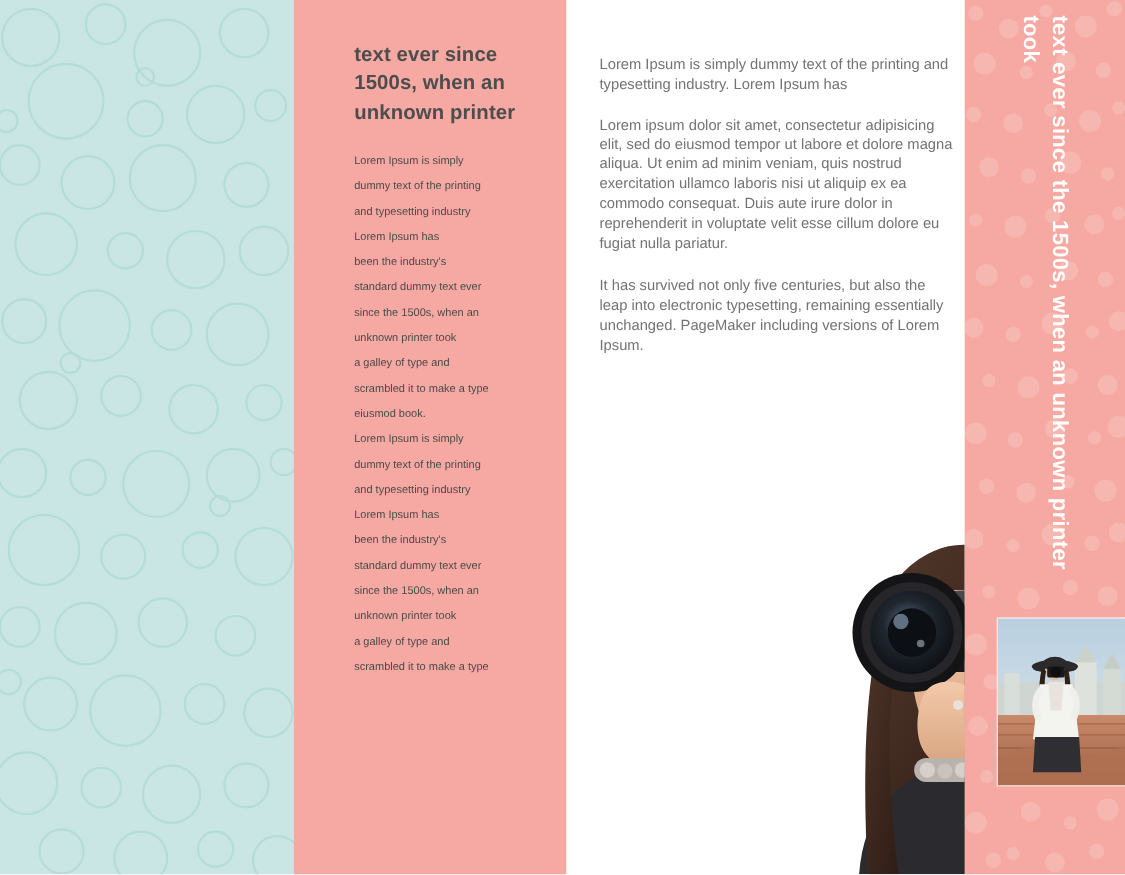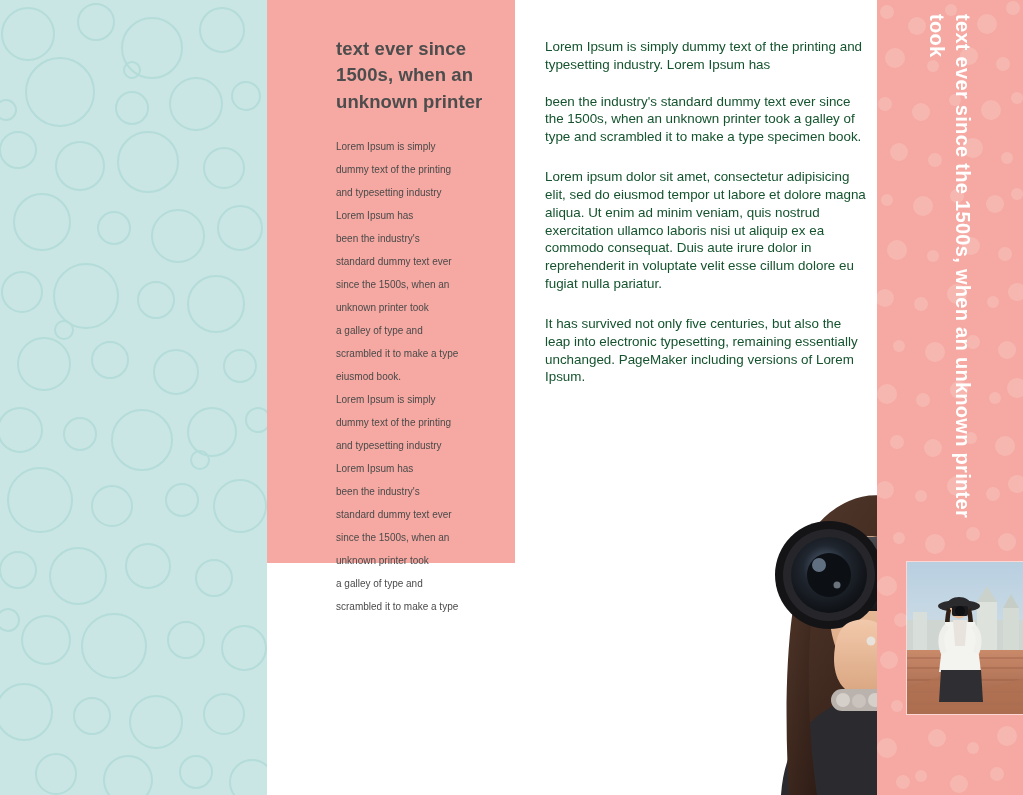--- a/index.html
+++ b/index.html
@@ -34,25 +34,25 @@
     top: 0;
     left: 0;
     width: 267px;
     height: 795px;
   }
 
   
   .panel-pink-left {
     position: relative;
     width: 248px;
-    height: 563px;
+    height: 795px;
     background: #f5a9a2;
     flex: 0 0 248px;
     box-sizing: border-box;
-    padding: 36px 28px 0 69px;
+    padding: 36px 28px 0 55px;
   }
   .panel-pink-left h2 {
     margin: 0 0 26px 0;
     font-size: 18.5px;
     line-height: 1.42;
     font-weight: bold;
     color: #4d4d4d;
     letter-spacing: 0.1px;
   }
   .pink-body p {
@@ -67,24 +67,24 @@
     position: relative;
     width: 362px;
     height: 795px;
     background: #ffffff;
     flex: 0 0 362px;
     box-sizing: border-box;
     padding: 34px 10px 0 30px;
     overflow: hidden;
   }
   .panel-main p {
-    margin: 4px 0 22px 0;
+    margin: 16px 0 22px 0;
     font-size: 13.4px;
     line-height: 1.33;
-    color: #14532d;
+    color: #737373;
   }
   .panel-main p.tight {
     margin-bottom: 19px;
   }
   .photo-girl {
     position: absolute;
     left: 218px;
     bottom: 0;
     width: 300px;
     height: 350px;
@@ -221,21 +221,20 @@
       <p>standard dummy text ever</p>
       <p>since the 1500s, when an</p>
       <p>unknown printer took</p>
       <p>a galley of type and</p>
       <p>scrambled it to make a type</p>
     </div>
   </div>
 
   <div class="panel-main">
     <p class="tight">Lorem Ipsum is simply dummy text of the printing and typesetting industry. Lorem Ipsum has</p>
-    <p>been the industry's standard dummy text ever since the  1500s, when an unknown printer took a galley of type and scrambled it to make a type specimen book.</p>
     <p>Lorem ipsum dolor sit amet, consectetur adipisicing elit, sed do eiusmod tempor ut labore et dolore magna aliqua. Ut enim ad minim veniam, quis nostrud exercitation ullamco laboris nisi ut aliquip ex ea commodo consequat. Duis aute irure dolor in reprehenderit in voluptate velit esse cillum dolore eu fugiat nulla pariatur.</p>
     <p>It has survived not only five centuries, but also the leap into electronic typesetting, remaining essentially unchanged. PageMaker including versions of Lorem Ipsum.</p>
 
     <div class="photo-girl">
       <svg width="300" height="350" viewBox="0 0 300 350">
         <defs>
           <linearGradient id="hairG" x1="0" y1="0" x2="1" y2="1">
             <stop offset="0%" stop-color="#54392c"></stop>
             <stop offset="55%" stop-color="#3a251c"></stop>
             <stop offset="100%" stop-color="#241611"></stop>

